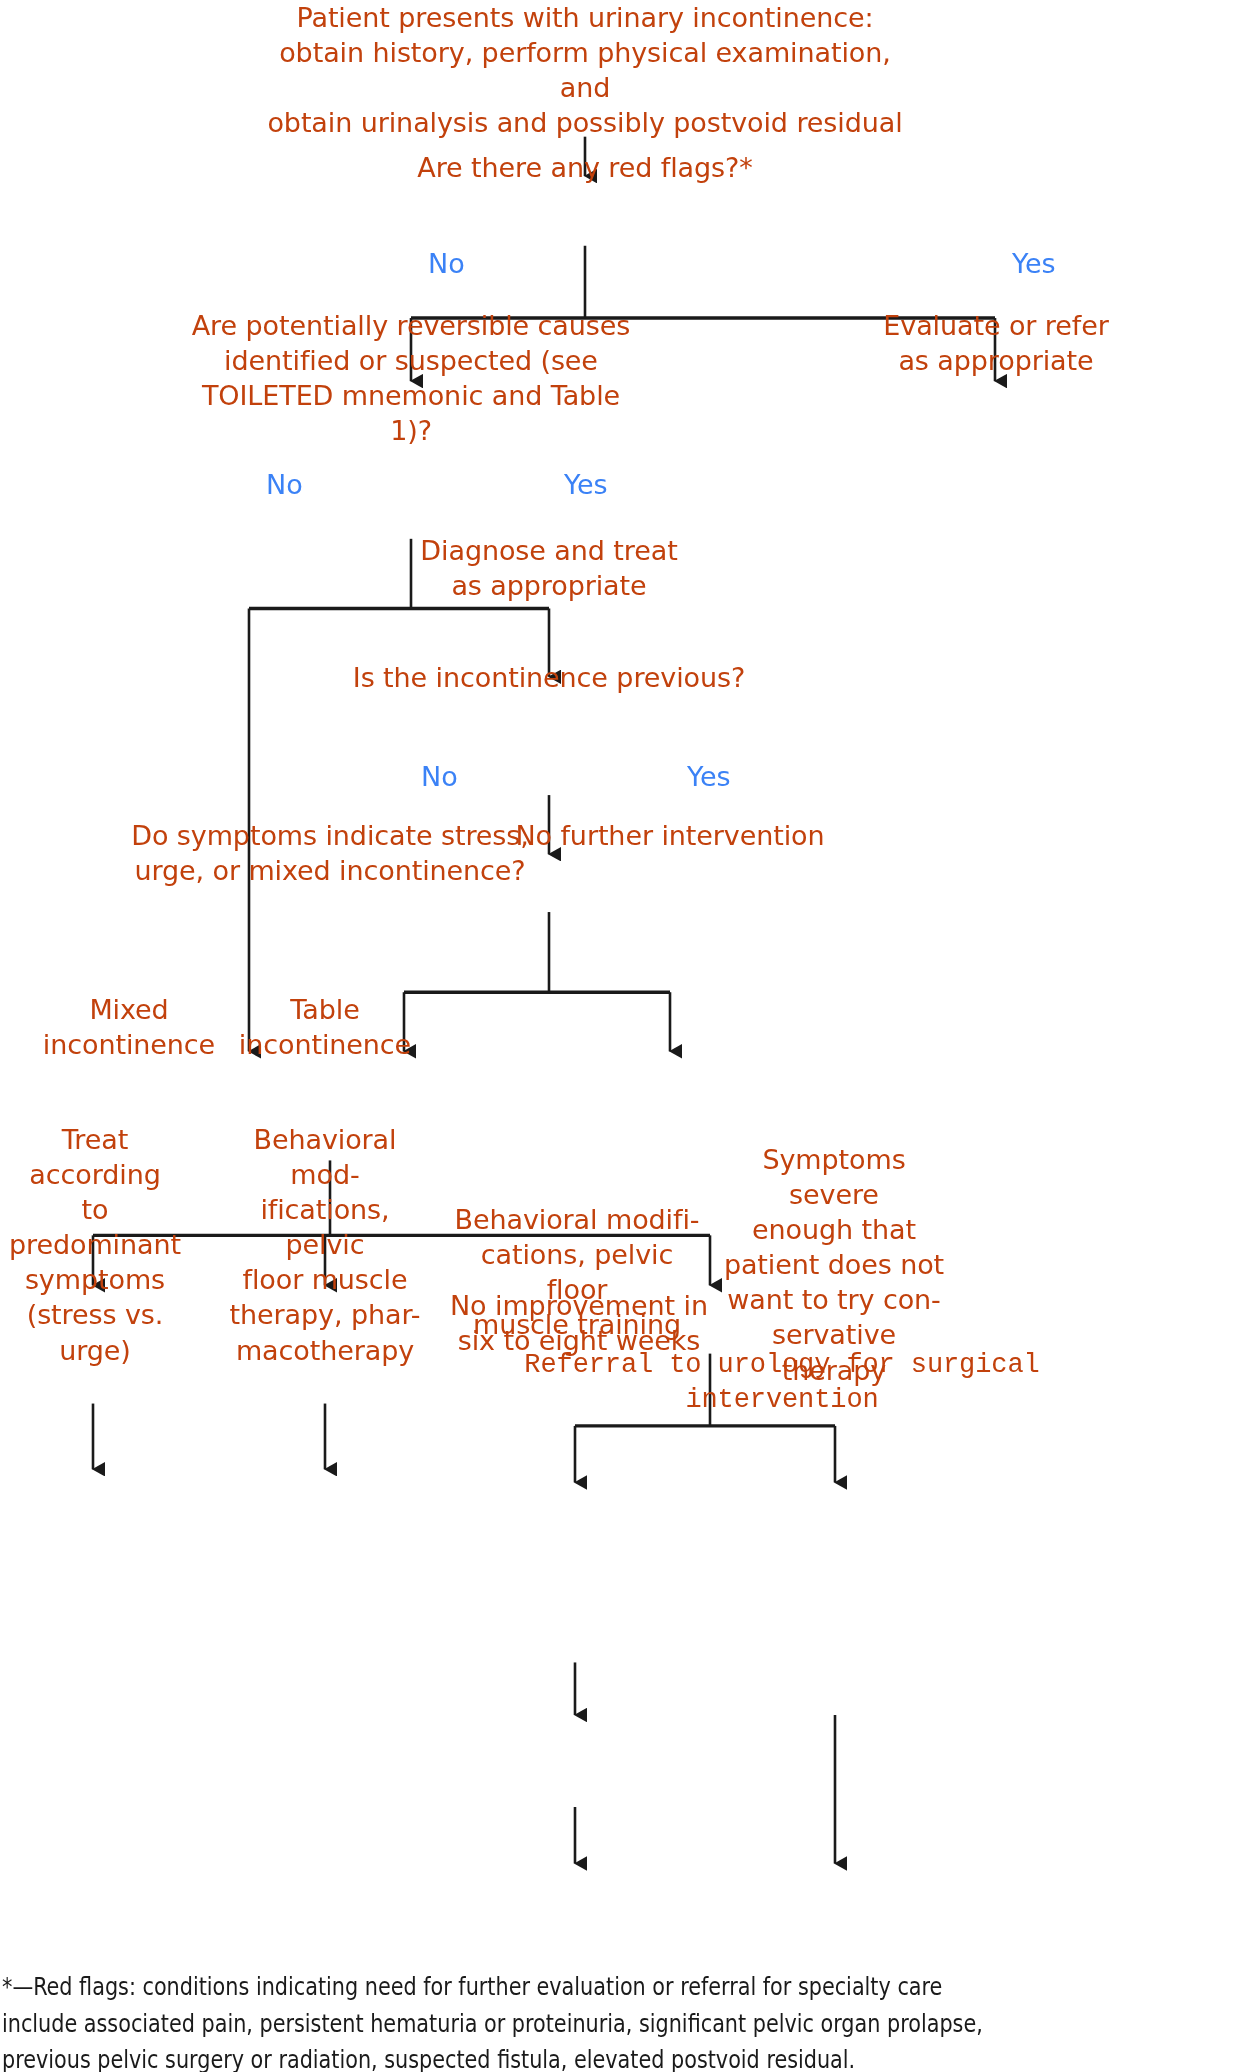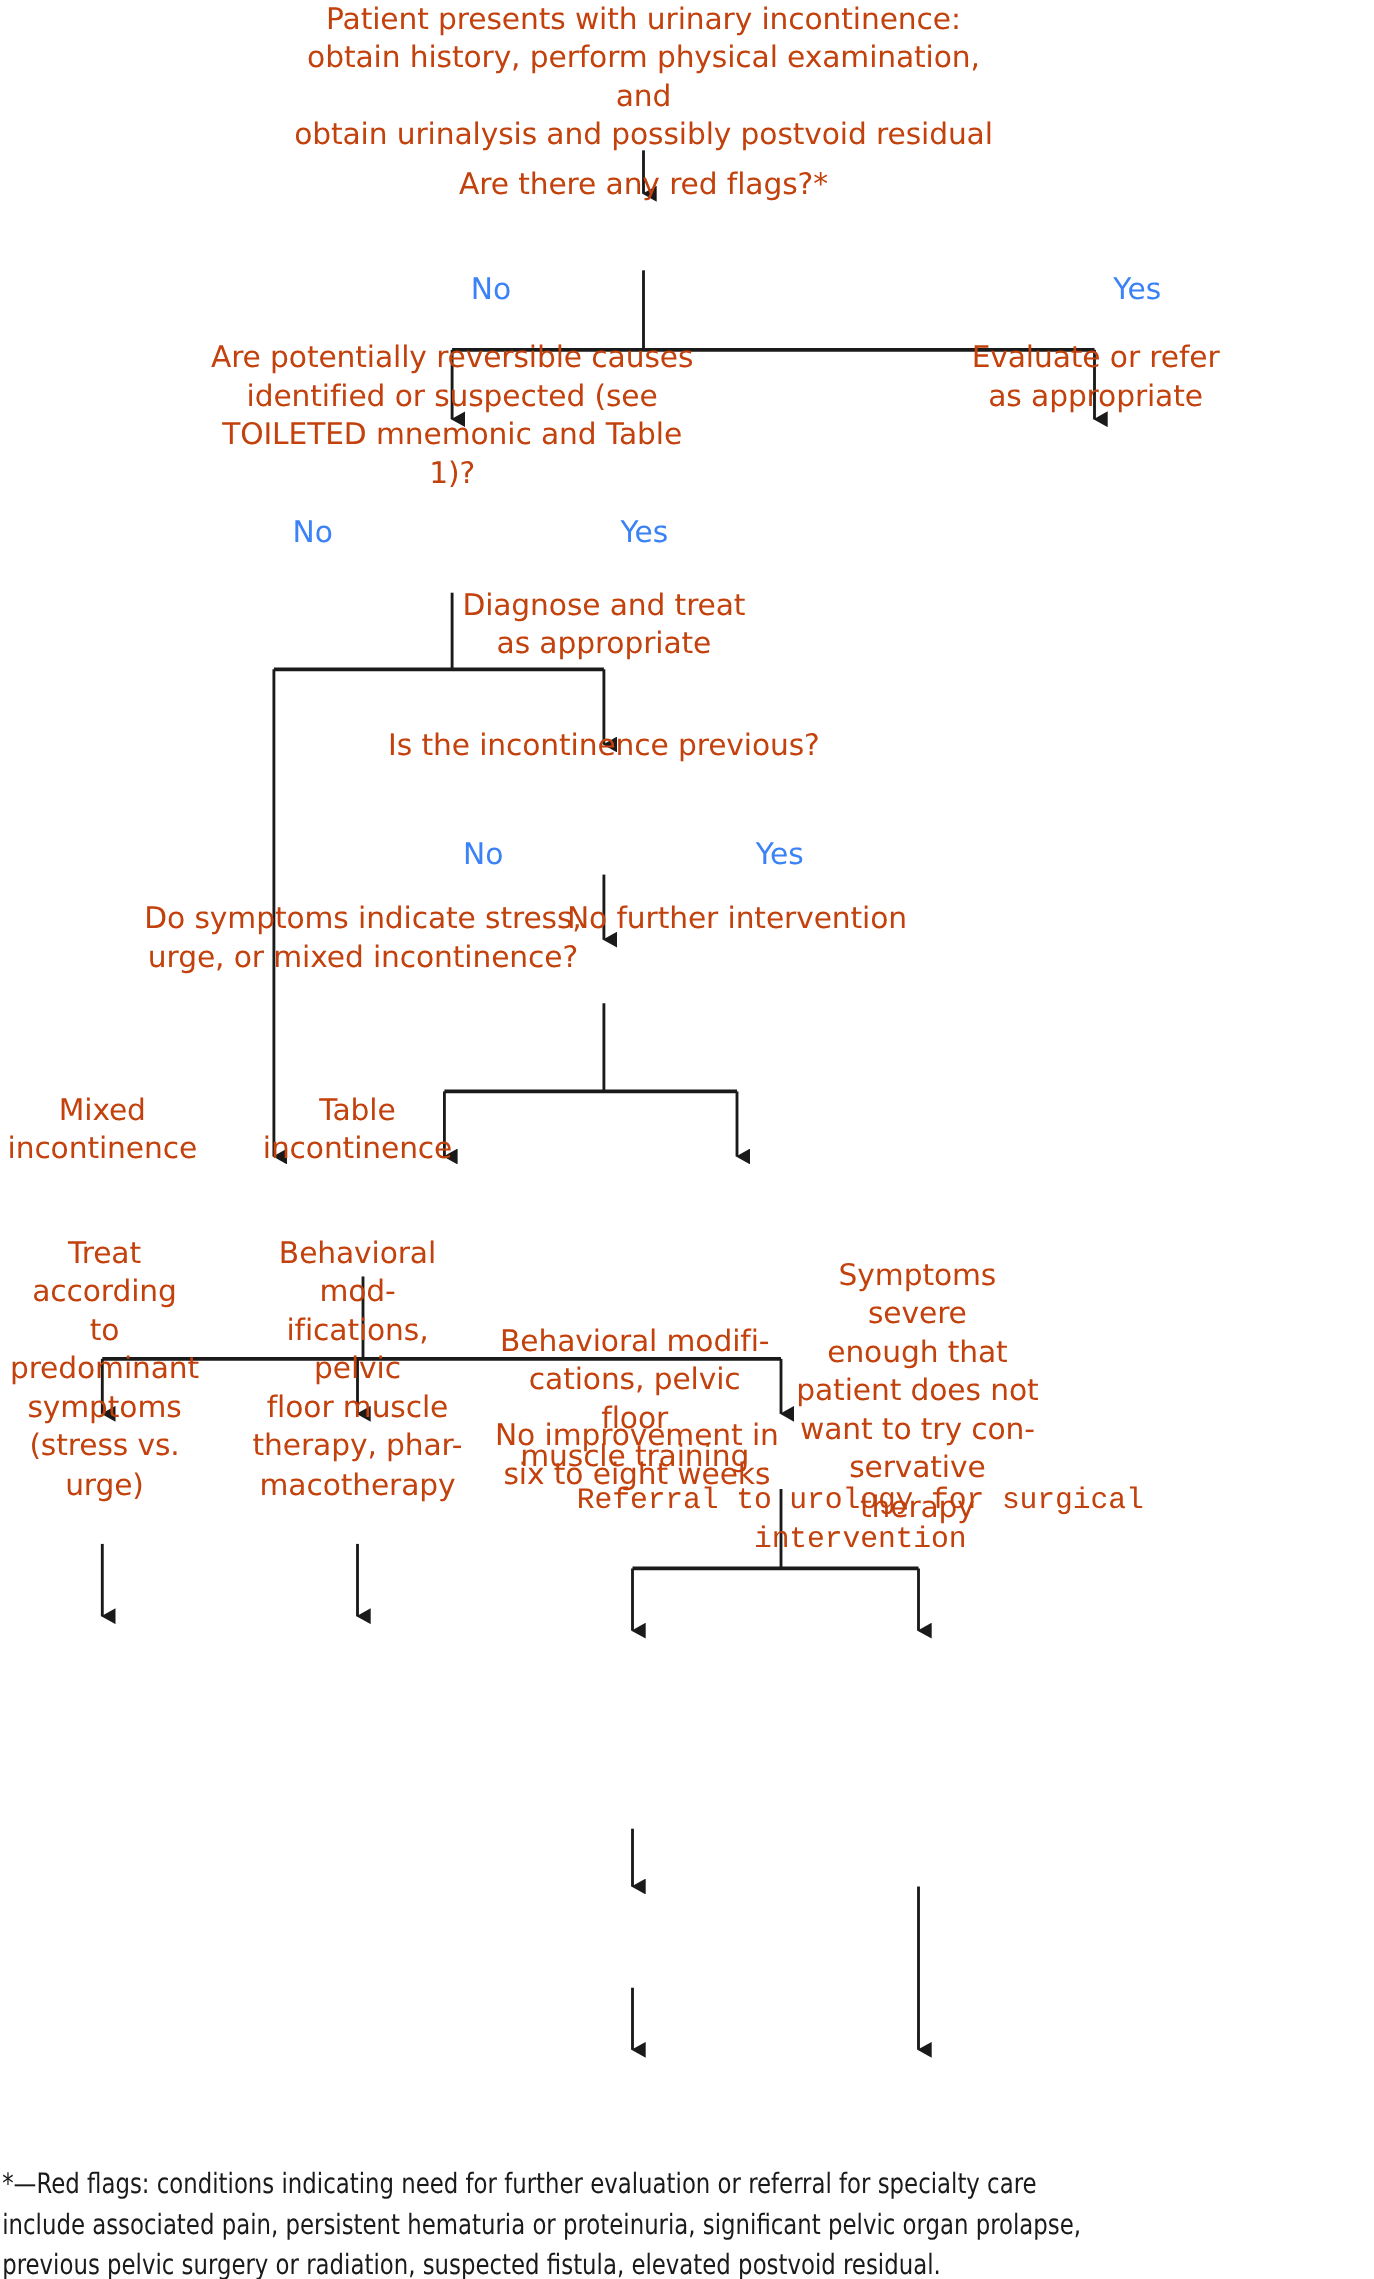--- a/index.html
+++ b/index.html
@@ -144,21 +144,21 @@
 
   <div class="edge-label" style="left:421px; top:761px;">No</div>
 
   <div class="edge-label" style="left:687px; top:761px;">Yes</div>
 
   <div class="node" style="left:110px; top:818px; width:440px;">Do symptoms indicate stress,
 urge, or mixed incontinence?</div>
 
   <div class="node" style="left:490px; top:818px; width:360px;">No further intervention</div>
 
-  <div class="node" style="left:0px; top:992px; width:186px;">Mixed
+  <div class="node" style="left:0px; top:992px; width:186px;padding-left:36px;">Mixed
 incontinence</div>
 
   <div class="node" style="left:232px; top:992px; width:186px;">Table
 incontinence</div>
 
 
   <div class="node" style="left:0px; top:1122px; width:190px;">Treat according
 to predominant
 symptoms
 (stress vs. urge)</div>

